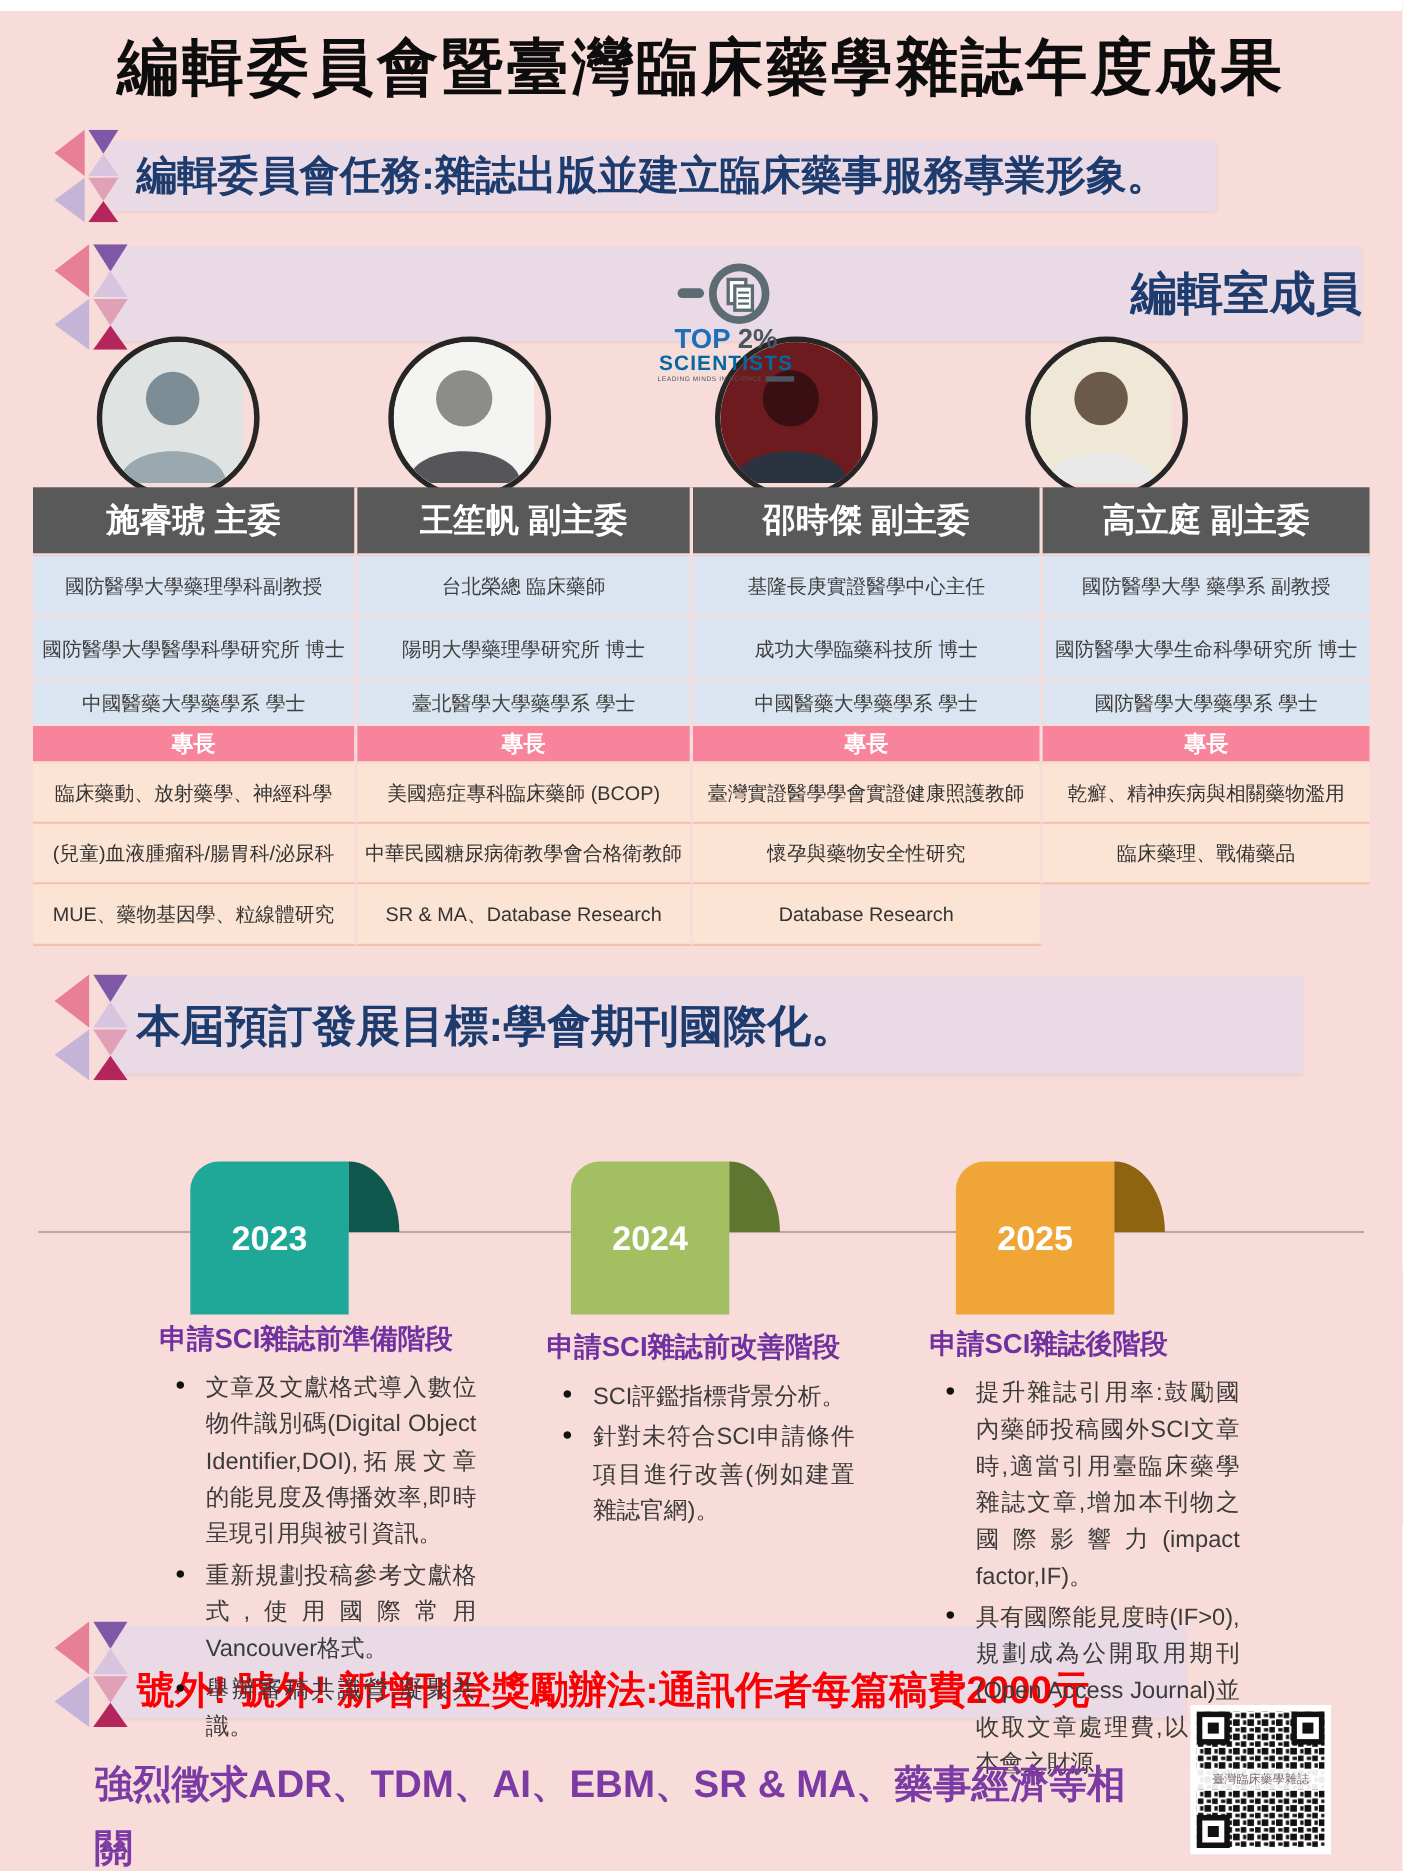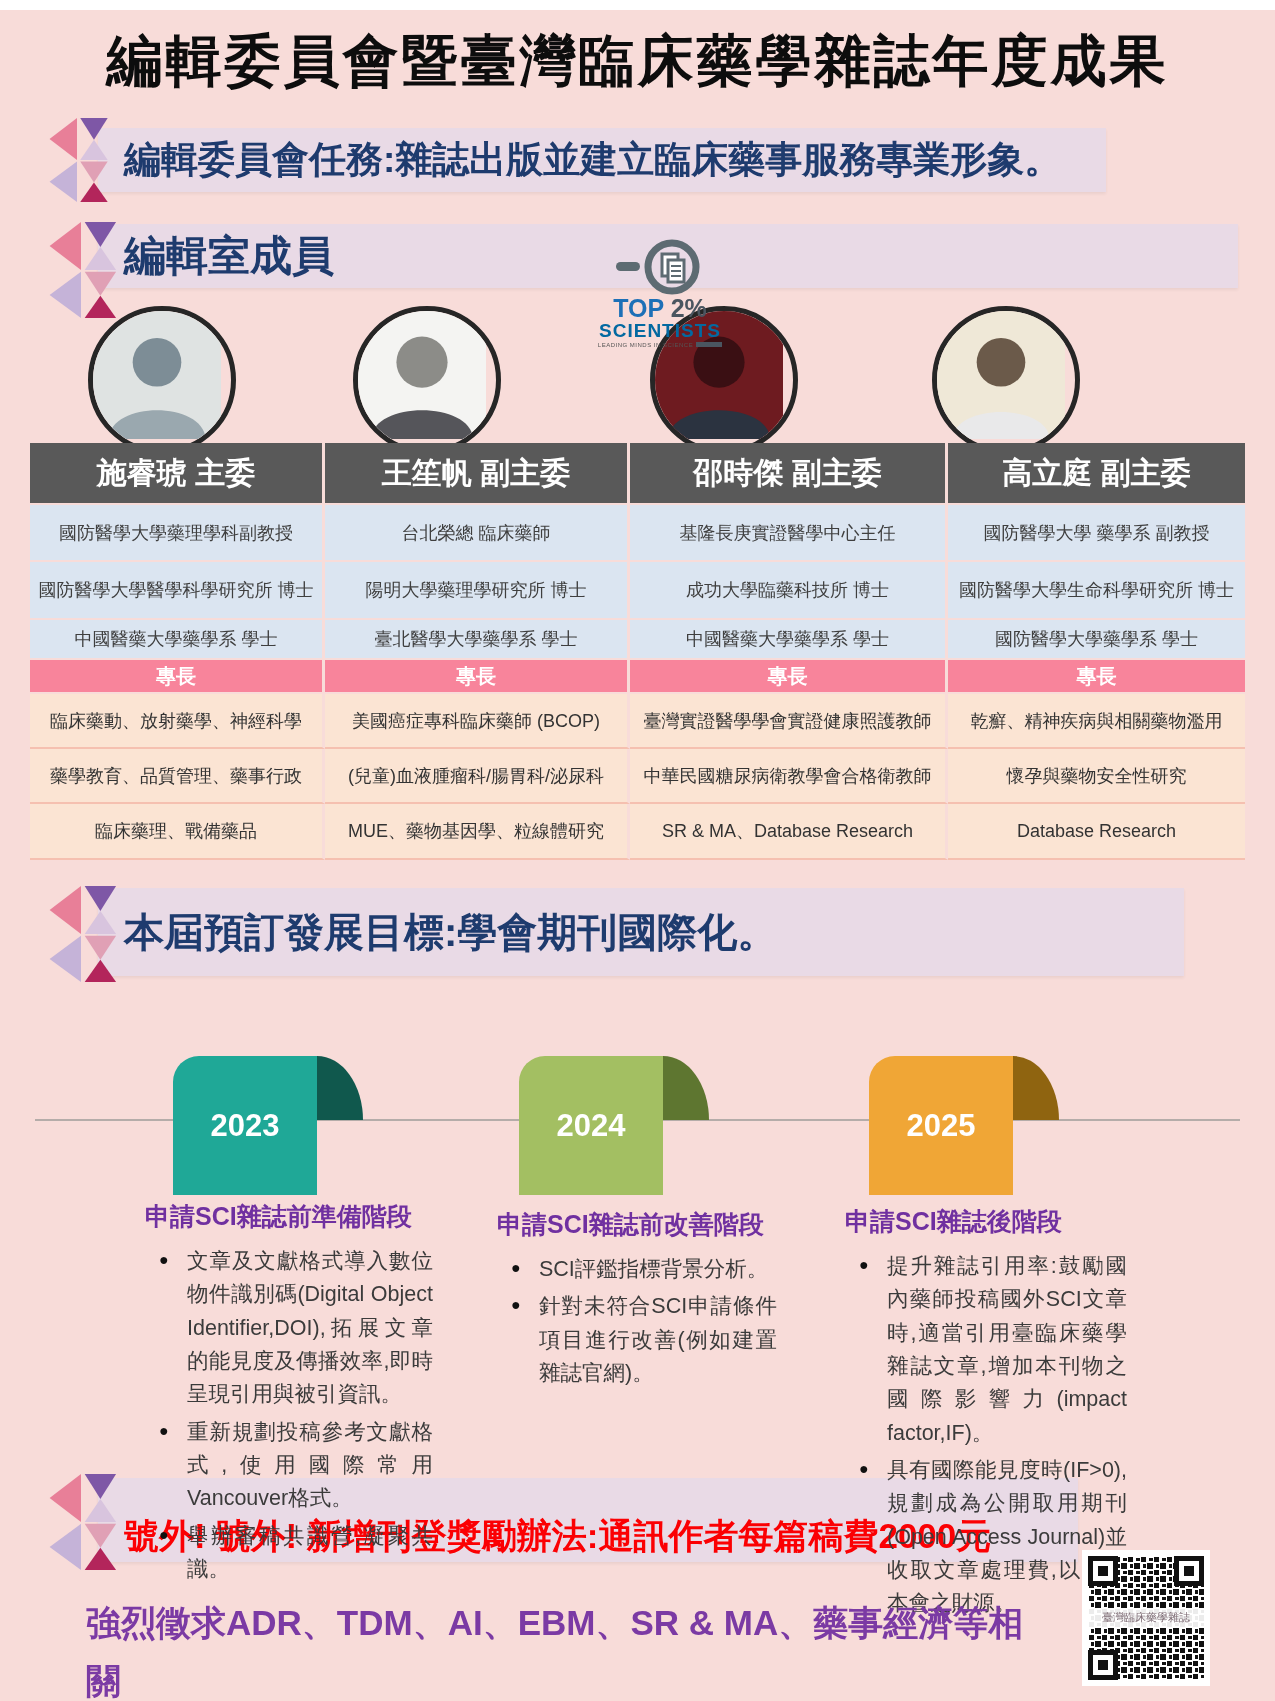--- a/index.html
+++ b/index.html
@@ -10,21 +10,21 @@
   
   .main-title{position:absolute;top:24px;left:0;width:100%;text-align:center;
     font-size:56px;font-weight:bold;color:#0d0d0d;letter-spacing:3px;font-family:Liberation Serif, serif;}
 
   
   .bar{position:absolute;background:#e9dae6;display:flex;align-items:center;
        box-shadow:0 2px 3px rgba(0,0,0,0.06);}
   .bar .bar-label{font-weight:bold;color:#1e3b6e;padding-left:26px;white-space:nowrap;}
   .bar1{top:128px;left:98px;width:1008px;height:64px;}
   .bar1 .bar-label{font-size:37px;}
-  .bar2{top:224px;left:98px;width:1140px;height:64px;}
+  .bar2{top:224px;left:98px;width:1140px;height:86px;justify-content:flex-end;}
   .bar2 .bar-label{font-size:42px;}
   .bar3{top:888px;left:98px;width:1086px;height:88px;}
   .bar3 .bar-label{font-size:40px;}
   .bar4{top:1478px;left:98px;width:980px;height:84px;}
   .bar4 .bar-label{font-size:35px;color:#fb0003;margin-top:32px;}
 
   .pinwheel{position:absolute;z-index:3;}
   .pw1{left:42px;top:118px;width:70px;height:84px;}
   .pw2{left:42px;top:222px;width:78px;height:96px;}
   .pw3{left:42px;top:886px;width:78px;height:96px;}
@@ -188,21 +188,20 @@
     <div class="cell cell-exph">專長</div>
     <div class="cell cell-exph">專長</div>
     <div class="cell cell-exph">專長</div>
     <div class="cell cell-exph">專長</div>
 
     <div class="cell cell-exp">臨床藥動、放射藥學、神經科學</div>
     <div class="cell cell-exp">美國癌症專科臨床藥師 (BCOP)</div>
     <div class="cell cell-exp">臺灣實證醫學學會實證健康照護教師</div>
     <div class="cell cell-exp">乾癬、精神疾病與相關藥物濫用</div>
 
-    <div class="cell cell-exp">藥學教育、品質管理、藥事行政</div>
     <div class="cell cell-exp">(兒童)血液腫瘤科/腸胃科/泌尿科</div>
     <div class="cell cell-exp">中華民國糖尿病衛教學會合格衛教師</div>
     <div class="cell cell-exp">懷孕與藥物安全性研究</div>
 
     <div class="cell cell-exp">臨床藥理、戰備藥品</div>
     <div class="cell cell-exp">MUE、藥物基因學、粒線體研究</div>
     <div class="cell cell-exp">SR &amp; MA、Database Research</div>
     <div class="cell cell-exp">Database Research</div>
   </div>
 

